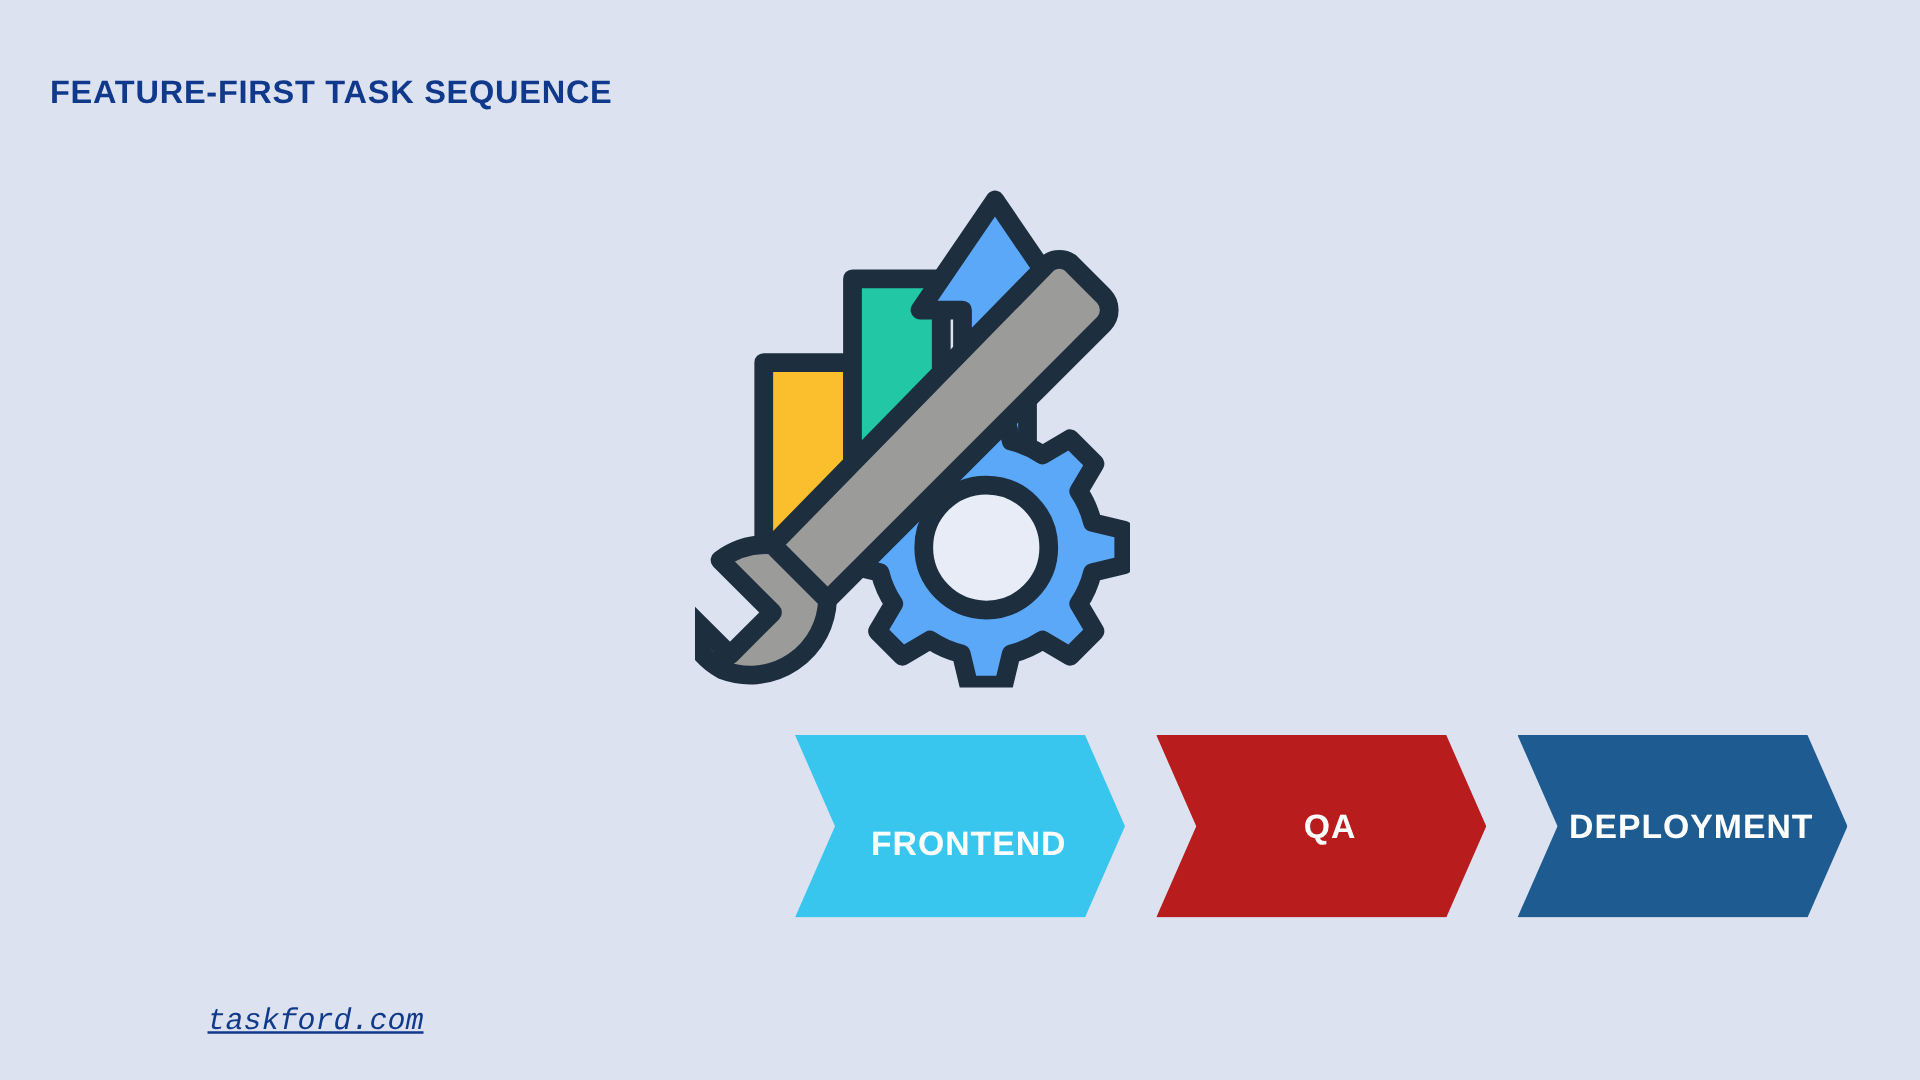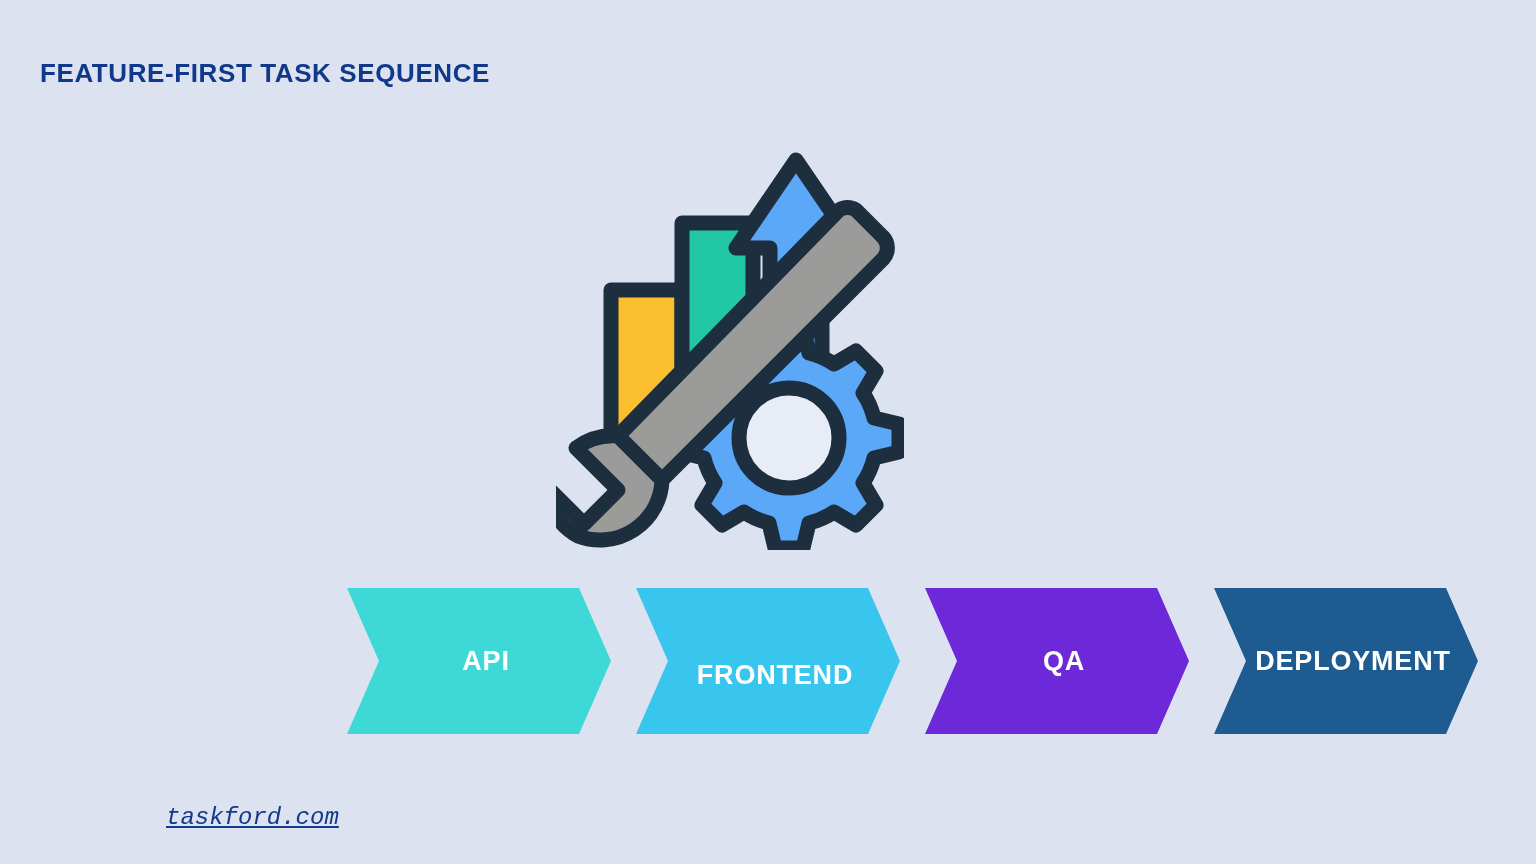--- a/index.html
+++ b/index.html
@@ -178,27 +178,24 @@
                  L 62 352
                  L 28 386
                  L -10 348
                  A 62 62 0 0 0 22 398
                  A 62 62 0 0 0 106 342 Z" fill="#9b9b99" stroke="#1d2e3f" stroke-width="15" stroke-linejoin="round"></path>
       </g>
     </svg>
   </div>
 
   <div class="chevron-row">
-    <div class="chevron c1" style="background: rgb(62, 217, 214);">
-      <span class="label" style="color: rgb(255, 255, 255);">API</span>
-    </div>
     <div class="chevron c2" style="background: rgb(56, 198, 238);">
       <span class="label" style="color: rgb(255, 255, 255); margin-top: 28px;">FRONTEND</span>
     </div>
-    <div class="chevron c3" style="background: #6d28d9; align-items: center;">
+    <div class="chevron c3" style="background: #b91c1c; align-items: center;">
       <span class="label" style="color: rgb(255, 255, 255);">QA</span>
     </div>
     <div class="chevron c4" style="background: rgb(29, 91, 145);">
       <span class="label" style="color: rgb(255, 255, 255);">DEPLOYMENT</span>
     </div>
   </div>
 
   <a class="footer-link" href="#" style="color: rgb(18, 58, 138);">taskford.com</a>
 
 </div>

